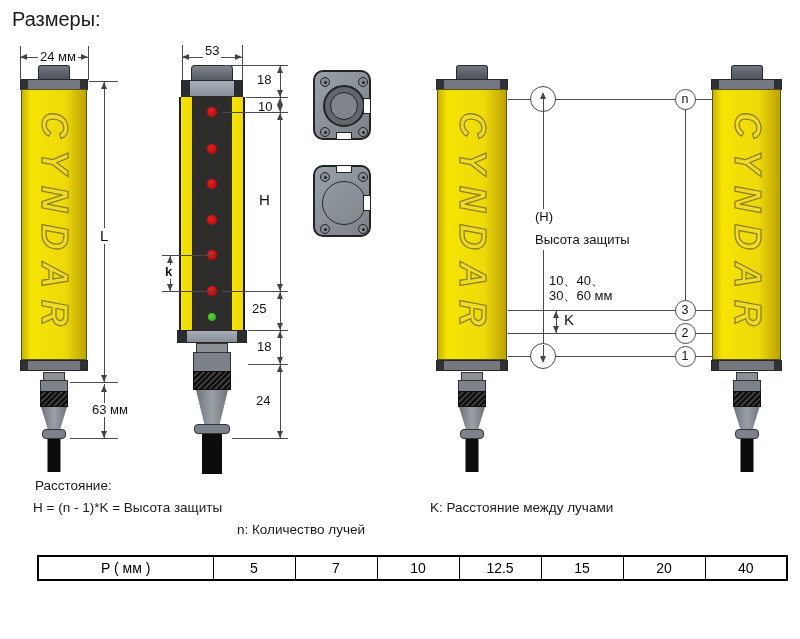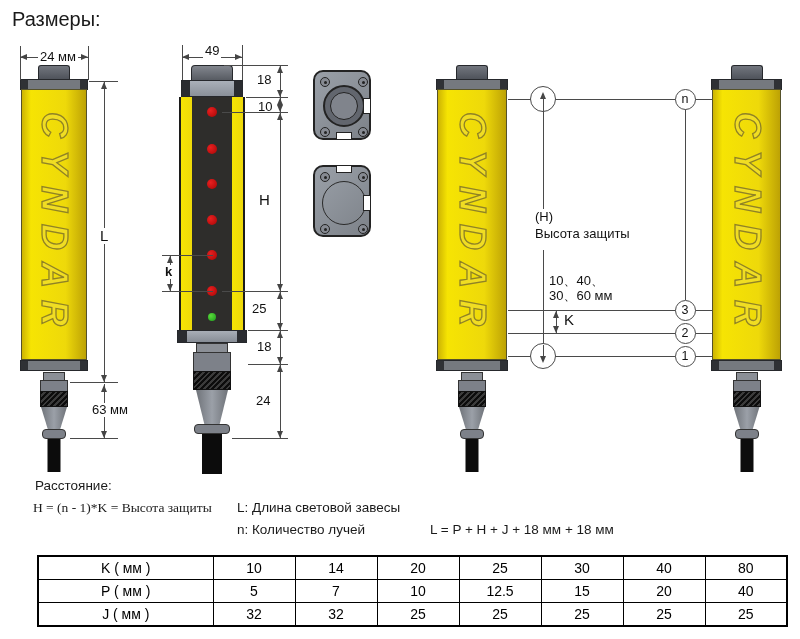--- a/index.html
+++ b/index.html
@@ -140,21 +140,21 @@
     <div class="taper"></div>
     <div class="flange"></div>
     <div class="cable"></div>
   </div>
 
   <div class="vl" style="left:182px;top:45px;height:35px;"></div>
   <div class="vl" style="left:242px;top:45px;height:35px;"></div>
   <div class="hl" style="left:182px;top:57px;width:60px;"></div>
   <div class="ah left" style="left:182px;top:53.5px;"></div>
   <div class="ah right" style="left:235px;top:53.5px;"></div>
-  <div class="dlabel wbg" style="left:203px;top:44px;">49</div>
+  <div class="dlabel wbg" style="left:203px;top:44px;">53</div>
 
   <div class="hl" style="left:224px;top:65px;width:64px;"></div>
   <div class="hl" style="left:246px;top:97px;width:42px;"></div>
   <div class="hl" style="left:222px;top:112px;width:66px;"></div>
   <div class="hl" style="left:222px;top:291px;width:66px;"></div>
   <div class="hl" style="left:248px;top:330px;width:40px;"></div>
   <div class="hl" style="left:248px;top:364px;width:40px;"></div>
   <div class="hl" style="left:232px;top:438px;width:56px;"></div>
   <div class="vl" style="left:280px;top:65px;height:373px;"></div>
   <div class="ah up" style="left:276.5px;top:65.5px;"></div>
@@ -242,79 +242,58 @@
   <div class="vl" style="left:543px;top:99px;height:110px;"></div>
   <div class="vl" style="left:543px;top:250px;height:95px;"></div>
   <div class="circ" style="left:530px;top:86px;width:26px;height:26px;"></div>
   <div class="circ" style="left:530px;top:343px;width:26px;height:26px;"></div>
   <div class="ah up" style="left:539.5px;top:92px;"></div>
   <div class="ah down" style="left:539.5px;top:356px;"></div>
   <div class="vl" style="left:543px;top:95px;height:17px;"></div>
   <div class="vl" style="left:543px;top:345px;height:12px;"></div>
 
   <div class="dlabel" style="left:535px;top:210px;">(H)</div>
-  <div class="dlabel" style="left:535px;top:227px;">Высота защиты</div>
+  <div class="dlabel" style="left:535px;top:233px;">Высота защиты</div>
 
   <div class="dlabel" style="left:549px;top:274px;">10、40、</div>
   <div class="dlabel" style="left:549px;top:289px;">30、60 мм</div>
 
   <div class="vl" style="left:556px;top:310px;height:23px;"></div>
   <div class="ah up" style="left:552.5px;top:310.5px;"></div>
   <div class="ah down" style="left:552.5px;top:326px;"></div>
   <div class="dlabel big" style="left:564px;top:312px;">K</div>
 
   <div class="circ" style="left:674.5px;top:88.5px;width:21px;height:21px;">n</div>
   <div class="circ" style="left:674.5px;top:299.5px;width:21px;height:21px;">3</div>
   <div class="circ" style="left:674.5px;top:322.5px;width:21px;height:21px;">2</div>
   <div class="circ" style="left:674.5px;top:345.5px;width:21px;height:21px;">1</div>
 
   <div class="note" style="left:35px;top:478px;">Расстояние:</div>
-  <div class="note" style="left:33px;top:500px;font-family:Liberation Serif, serif;">H = (n - 1)*K = Высота защиты</div>
-  <div class="note" style="left:237px;top:500px;">L: Длина световой завесы</div>
+  <div class="note" style="left:33px;top:500px;">H = (n - 1)*K = Высота защиты</div>
   <div class="note" style="left:237px;top:522px;">n: Количество лучей</div>
-  <div class="note" style="left:430px;top:522px;">L = P + H + J + 18 мм + 18 мм</div>
+  <div class="note" style="left:430px;top:500px;">K: Расстояние между лучами</div>
 
   <table class="spec">
     <colgroup>
       <col style="width:175px;">
         <col>
         <col>
         <col>
         <col>
         <col>
         <col>
         <col>
     </colgroup>
     <tbody>
-        <tr>
-          <td>K ( мм )</td>
-          <td>10</td>
-          <td>14</td>
-          <td>20</td>
-          <td>25</td>
-          <td>30</td>
-          <td>40</td>
-          <td>80</td>
-        </tr>
         <tr>
           <td>P ( мм )</td>
           <td>5</td>
           <td>7</td>
           <td>10</td>
           <td>12.5</td>
           <td>15</td>
           <td>20</td>
           <td>40</td>
         </tr>
-        <tr>
-          <td>J ( мм )</td>
-          <td>32</td>
-          <td>32</td>
-          <td>25</td>
-          <td>25</td>
-          <td>25</td>
-          <td>25</td>
-          <td>25</td>
-        </tr>
       </tbody>
   </table>
 
 </div>
 
 </body></html>

